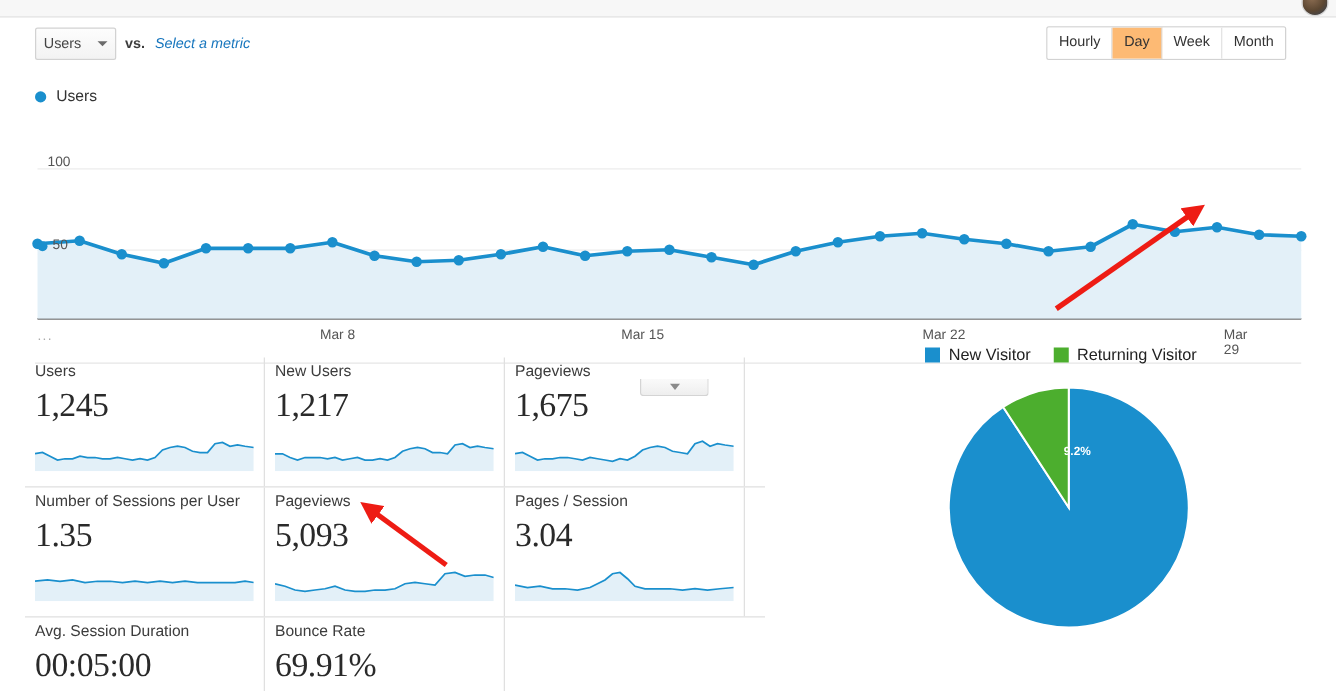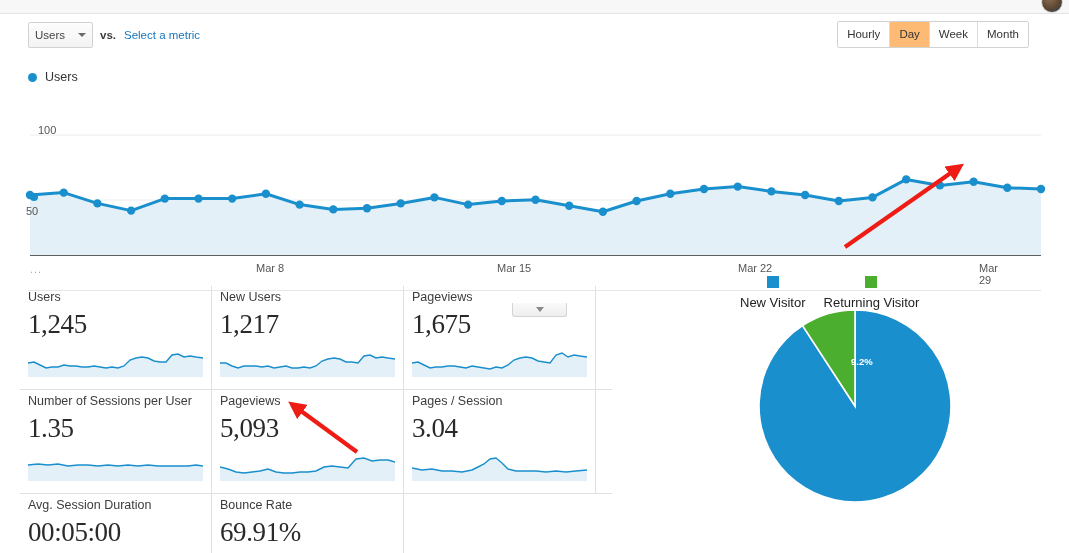--- a/index.html
+++ b/index.html
@@ -43,21 +43,21 @@
     width: 0; height: 0;
     border-left: 4px solid transparent; border-right: 4px solid transparent;
     border-top: 4px solid #6b6b6b;
   }
   .vs-text {
     position: absolute; left: 100px; top: 14px;
     font-size: 11.5px; font-weight: bold; color: #3c3c3c;
   }
   .select-metric-link {
     position: absolute; left: 124px; top: 14px;
-    font-size: 11.5px; color: #1675bd; cursor: pointer;
+    font-size: 11.5px; color: #1675bd; cursor: pointer; font-style: italic;
   }
 
   
   .granularity {
     position: absolute; right: 40px; top: 6px;
     display: flex; border: 1px solid #d2d2d2; border-radius: 2px;
     overflow: hidden; background: #fff;
   }
   .gran-btn {
     font-size: 11.5px; color: #333;
@@ -78,21 +78,21 @@
   .legend-dot {
     width: 9px; height: 9px; border-radius: 50%; background: #1a8fcd;
   }
   .legend-label { font-size: 12.5px; color: #333; }
 
   .plot { position: absolute; left: 0; top: 30px; width: 961px; height: 150px; }
   .axis-label {
     position: absolute; font-size: 11px; color: #555;
   }
   .ylab-100 { left: 38px; top: 34px; }
-  .ylab-50  { left: 26px; top: 100px; margin-top: 15px; }
+  .ylab-50  { left: 42px; top: 100px; }
   .ytick-marker {
     position: absolute; left: 30px; top: 103px;
     width: 8px; height: 8px; border-radius: 50%; background: #1a8fcd;
   }
 
   .xlab { position: absolute; top: 172px; font-size: 11px; color: #555; }
   .xlab-dots { left: 30px; top: 173px; font-size: 11px; color: #aaa; letter-spacing: 1px; }
 
   .axis-rule {
     position: absolute; left: 28px; top: 230px; width: 1013px;
@@ -138,21 +138,21 @@
   }
 
   
   .pie-panel {
     position: absolute; left: 640px; top: 270px; width: 420px; height: 280px;
   }
   .pie-legend {
     position: absolute; left: 100px; top: 6px;
     display: flex; gap: 18px; align-items: center;
   }
-  .pie-legend-item { display: flex; gap: 7px; align-items: center; flex-direction: column; }
+  .pie-legend-item { display: flex; gap: 7px; align-items: center; }
   .swatch-blue { width: 12px; height: 12px; background: #1a8fcd; }
   .swatch-green { width: 12px; height: 12px; background: #4cae2e; }
   .pie-legend-text { font-size: 13px; color: #222; }
   .pie-wrap { position: absolute; left: 115px; top: 36px; }
   .slice-label {
     position: absolute; font-size: 9.5px; color: #fff; font-weight: 600;
   }
   .lbl-new { left: 186px; top: 197px; }
   .lbl-ret { left: 96px; top: 50px; }
 

